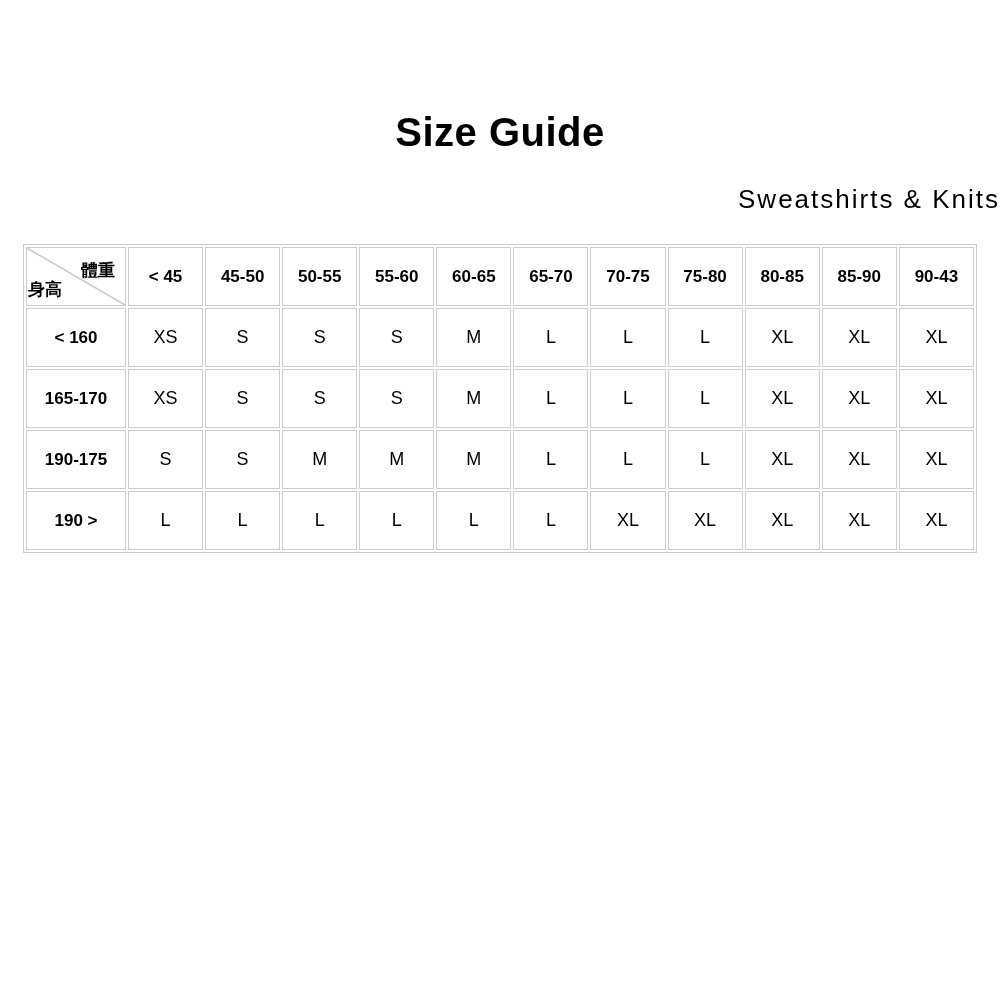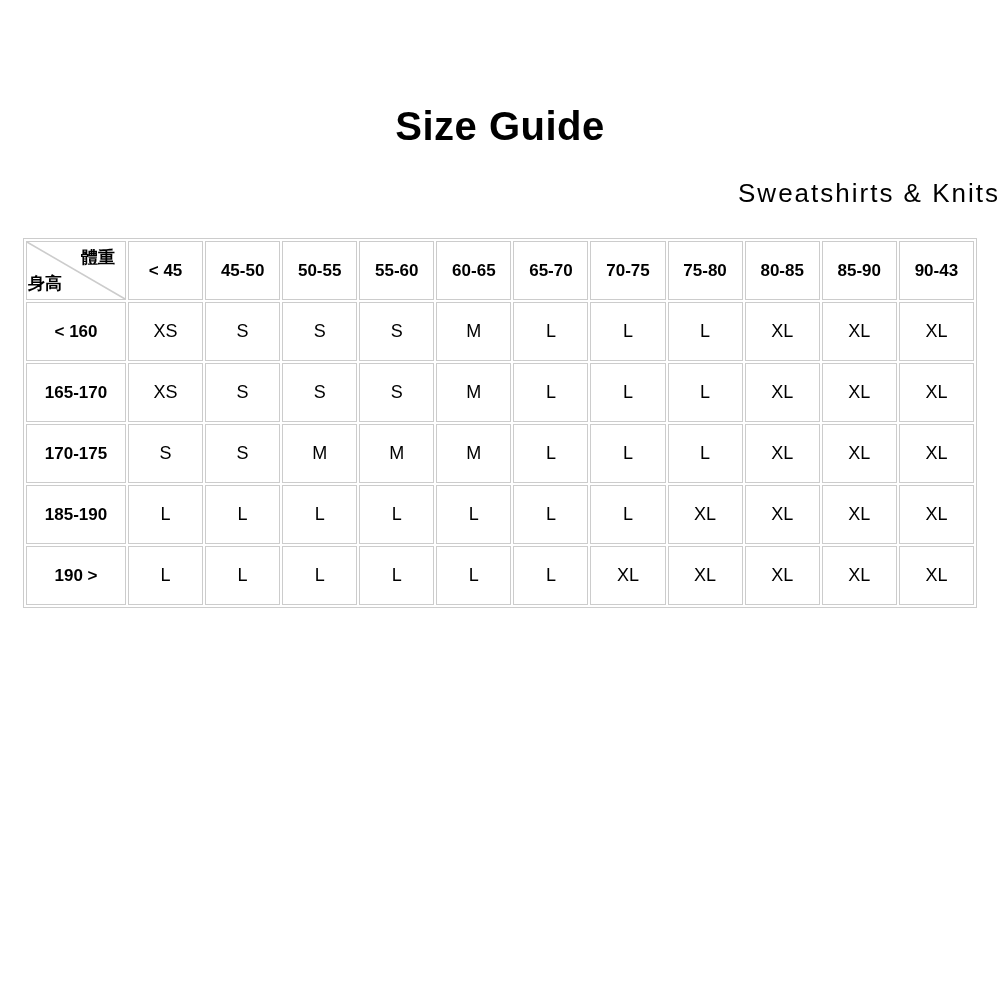--- a/index.html
+++ b/index.html
@@ -10,21 +10,21 @@
     font-family: "Liberation Sans", sans-serif;
   }
   .page {
     position: relative;
     width: 1000px;
     height: 1000px;
     background: #ffffff;
     overflow: hidden;
   }
   .title {
-    margin: 2px;
+    margin: 8px;
     padding-top: 104px;
     text-align: center;
     font-size: 40px;
     font-weight: bold;
     letter-spacing: 0.5px;
     line-height: 1;
   }
   .subtitle {
     margin: 34px 0 0 0;
     text-align: right;
@@ -63,21 +63,21 @@
     position: relative;
   }
   .corner svg.diag {
     position: absolute;
     top: 0; left: 0;
     width: 100%; height: 100%;
     display: block;
   }
   .corner .corner-tr {
     position: absolute;
-    top: 7px;
+    top: 14px;
     right: 10px;
     font-size: 17px;
     font-weight: bold;
     line-height: 1;
   }
   .corner .corner-bl {
     position: absolute;
     bottom: 7px;
     left: 1px;
     font-size: 17px;
@@ -153,43 +153,29 @@
           <td>S</td>
           <td>M</td>
           <td>L</td>
           <td>L</td>
           <td>L</td>
           <td>XL</td>
           <td>XL</td>
           <td>XL</td>
         </tr>
         <tr>
-          <th>170-175</th>
+          <th>190-175</th>
           <td>S</td>
           <td>S</td>
           <td>M</td>
           <td>M</td>
           <td>M</td>
           <td>L</td>
           <td>L</td>
           <td>L</td>
-          <td>XL</td>
-          <td>XL</td>
-          <td>XL</td>
-        </tr>
-        <tr>
-          <th>185-190</th>
-          <td>L</td>
-          <td>L</td>
-          <td>L</td>
-          <td>L</td>
-          <td>L</td>
-          <td>L</td>
-          <td>L</td>
-          <td>XL</td>
           <td>XL</td>
           <td>XL</td>
           <td>XL</td>
         </tr>
         <tr>
           <th>190 &gt;</th>
           <td>L</td>
           <td>L</td>
           <td>L</td>
           <td>L</td>

